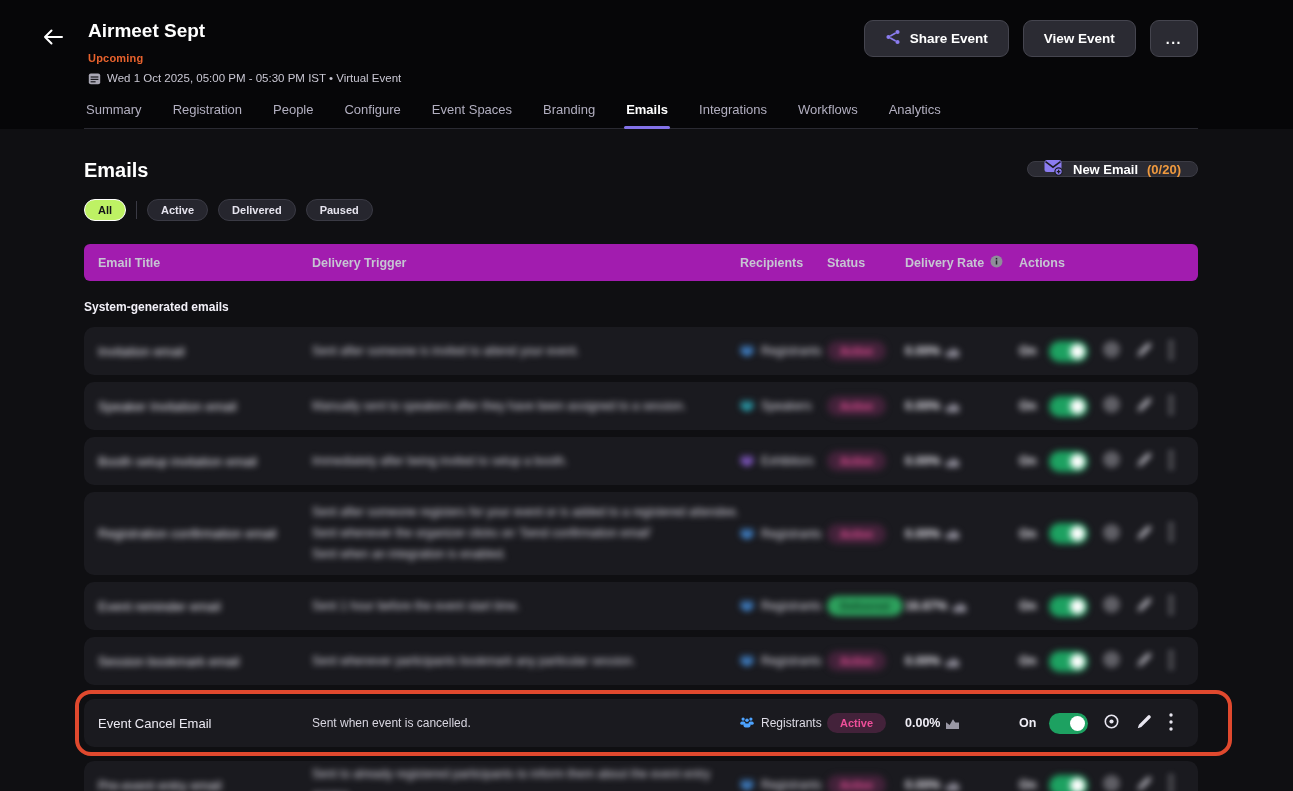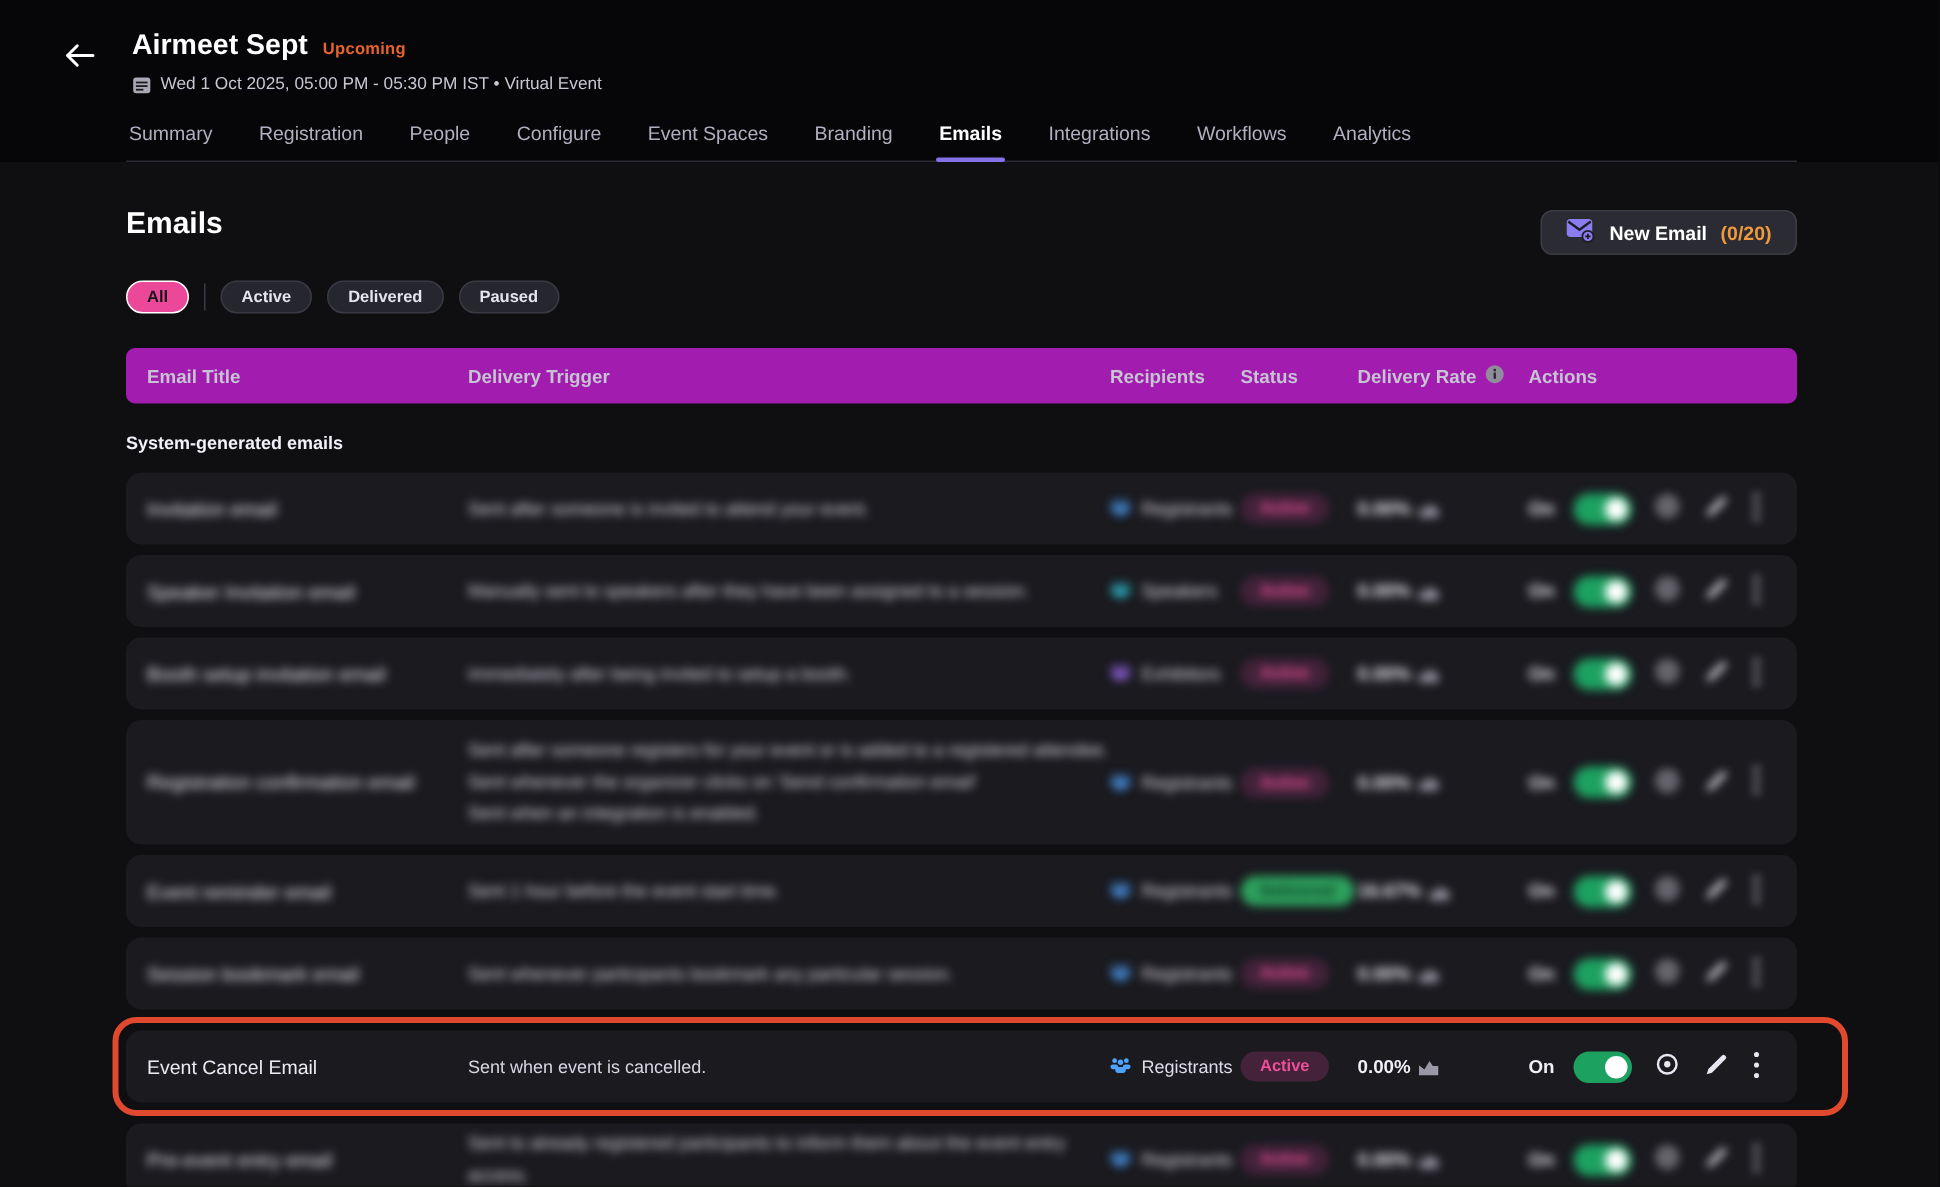--- a/index.html
+++ b/index.html
@@ -5,48 +5,48 @@
   * { box-sizing: border-box; }
   body {
     margin: 0; width: 1293px; height: 791px; overflow: hidden;
     background: #060608; color: #e9e7f1;
     font-family: "Liberation Sans", "DejaVu Sans", sans-serif;
   }
   
   .header-top { display: flex; align-items: flex-start; padding: 20px 95px 0 40px; }
   .back-btn { background: none; border: none; padding: 2px; margin-top: 5px; cursor: pointer; }
   .title-block { margin-left: 22px; }
-  .title-row { display: flex; align-items: baseline; gap: 10px; }
+  .title-row { display: flex; align-items: baseline; gap: 10px; flex-direction: column; }
   .event-title { font-size: 19px; font-weight: 700; color: #ffffff; }
   .upcoming { font-size: 11px; color: #e8622d; font-weight: 600; letter-spacing: .2px; }
   .date-row { display: flex; align-items: flex-start; gap: 6px; margin-top: 8px; font-size: 11.5px; color: #c9c7d3; }
   .header-buttons { margin-left: auto; display: flex; gap: 14px; }
   .btn { height: 37px; background: #2b2b33; border: 1px solid #45454f; border-radius: 9px;
          color: #fff; font-size: 13.5px; font-weight: 700; display: flex; align-items: center;
          gap: 9px; padding: 0 20px; cursor: pointer; font-family: inherit; }
   .btn-more { padding: 0 15px; letter-spacing: 1.5px; font-size: 14px; }
   
   .tabs-wrap { display: flex; gap: 27px; margin: 15px 95px 0 84px; border-bottom: 1px solid #2a2a32; }
   .tab { font-size: 13px; color: #b2afc0; padding: 0 2px 11px; cursor: pointer; position: relative; white-space: nowrap; }
   .tab.active { color: #ffffff; font-weight: 700; }
   .tab.active::after { content: ""; position: absolute; left: 0; right: 0; bottom: -1px; height: 3px;
                        background: #8372e8; border-radius: 2px; }
   
   .content { background: #0f0f12; min-height: 688px; padding: 0 95px 22px 84px; }
   .page-head { display: flex; align-items: flex-start; padding-top: 30px; }
   .page-title { margin: 0; font-size: 20px; font-weight: 700; color: #fff; }
   .page-subtitle { margin-top: 7px; font-size: 11.5px; color: #b0aebc; }
-  .new-email-btn { margin-left: auto; margin-top: 2px; height: 30px; background: #2b2b33; border: 1px solid #3c3c45;
+  .new-email-btn { margin-left: auto; margin-top: 2px; height: 16px; background: #2b2b33; border: 1px solid #3c3c45;
                    border-radius: 8px; display: flex; align-items: center; gap: 9px; padding: 0 16px;
                    font-size: 13px; font-weight: 700; color: #fff; cursor: pointer; font-family: inherit; }
   .new-email-count { color: #f09a3e; }
   .filters { display: flex; align-items: center; gap: 10px; margin-top: 17px; }
   .pill { font-size: 11px; font-weight: 600; color: #e6e4ee; background: #26262e; border: 1px solid #3a3a44;
           border-radius: 999px; padding: 4px 13px; cursor: pointer; font-family: inherit; }
-  .pill.active { background: #ec4899; color: #15151a; font-weight: 700; border-color: #fff; }
+  .pill.active { background: #bef264; color: #15151a; font-weight: 700; border-color: #fff; }
   .filter-divider { width: 1px; height: 18px; background: #3a3a44; }
   
   .grid-cols { display: grid; grid-template-columns: 214px 428px 87px 78px 114px 1fr; align-items: center; }
   .table-header { margin-top: 23px; height: 37px; background: #a21caf; border-radius: 6px;
                   color: #c6c4d2; font-size: 12.5px; font-weight: 700; padding: 0 14px; }
   .col-head { display: flex; align-items: center; gap: 6px; }
   .section-label { font-size: 12px; font-weight: 700; color: #f2f0f8; margin: 19px 0 13px; }
   .rows { display: flex; flex-direction: column; gap: 7px; }
   .row { background: #1a1a1f; border-radius: 10px; min-height: 48px; padding: 0 14px; }
   .row.tall { min-height: 80px; padding-top: 10px; padding-bottom: 10px; }
@@ -88,20 +88,39 @@
             <rect x="0.8" y="1.6" width="11.4" height="10.6" rx="2" fill="#a9a7b4"></rect>
             <rect x="2.6" y="4.4" width="7.8" height="1.2" fill="#1a1a1f"></rect>
             <rect x="2.6" y="6.8" width="7.8" height="1.2" fill="#1a1a1f"></rect>
             <rect x="2.6" y="9.2" width="5" height="1.2" fill="#1a1a1f"></rect>
           </svg>
       </span>
       <span>Wed 1 Oct 2025, 05:00 PM - 05:30 PM IST</span>
       <span style="margin-left:-3px;">• Virtual Event</span>
     </div>
   </div>
+  <div class="header-buttons">
+    <button class="btn">
+      <span>
+        <svg width="16" height="16" viewBox="0 0 16 16">
+            <circle cx="12.5" cy="3" r="2.1" fill="#8b7cf0"></circle>
+            <circle cx="3.5" cy="8" r="2.1" fill="#8b7cf0"></circle>
+            <circle cx="12.5" cy="13" r="2.1" fill="#8b7cf0"></circle>
+            <path d="M5.3 7 L10.7 4 M5.3 9 L10.7 12" stroke="#8b7cf0" stroke-width="1.7"></path>
+          </svg>
+      </span>
+      <span>Share Event</span>
+    </button>
+    <button class="btn">
+      <span>View Event</span>
+    </button>
+    <button class="btn btn-more">
+      <span>...</span>
+    </button>
+  </div>
 </div>
 
 <div class="tabs-wrap">
     <div class="tab">Summary</div>
     <div class="tab">Registration</div>
     <div class="tab">People</div>
     <div class="tab">Configure</div>
     <div class="tab">Event Spaces</div>
     <div class="tab">Branding</div>
     <div class="tab active">Emails</div>

